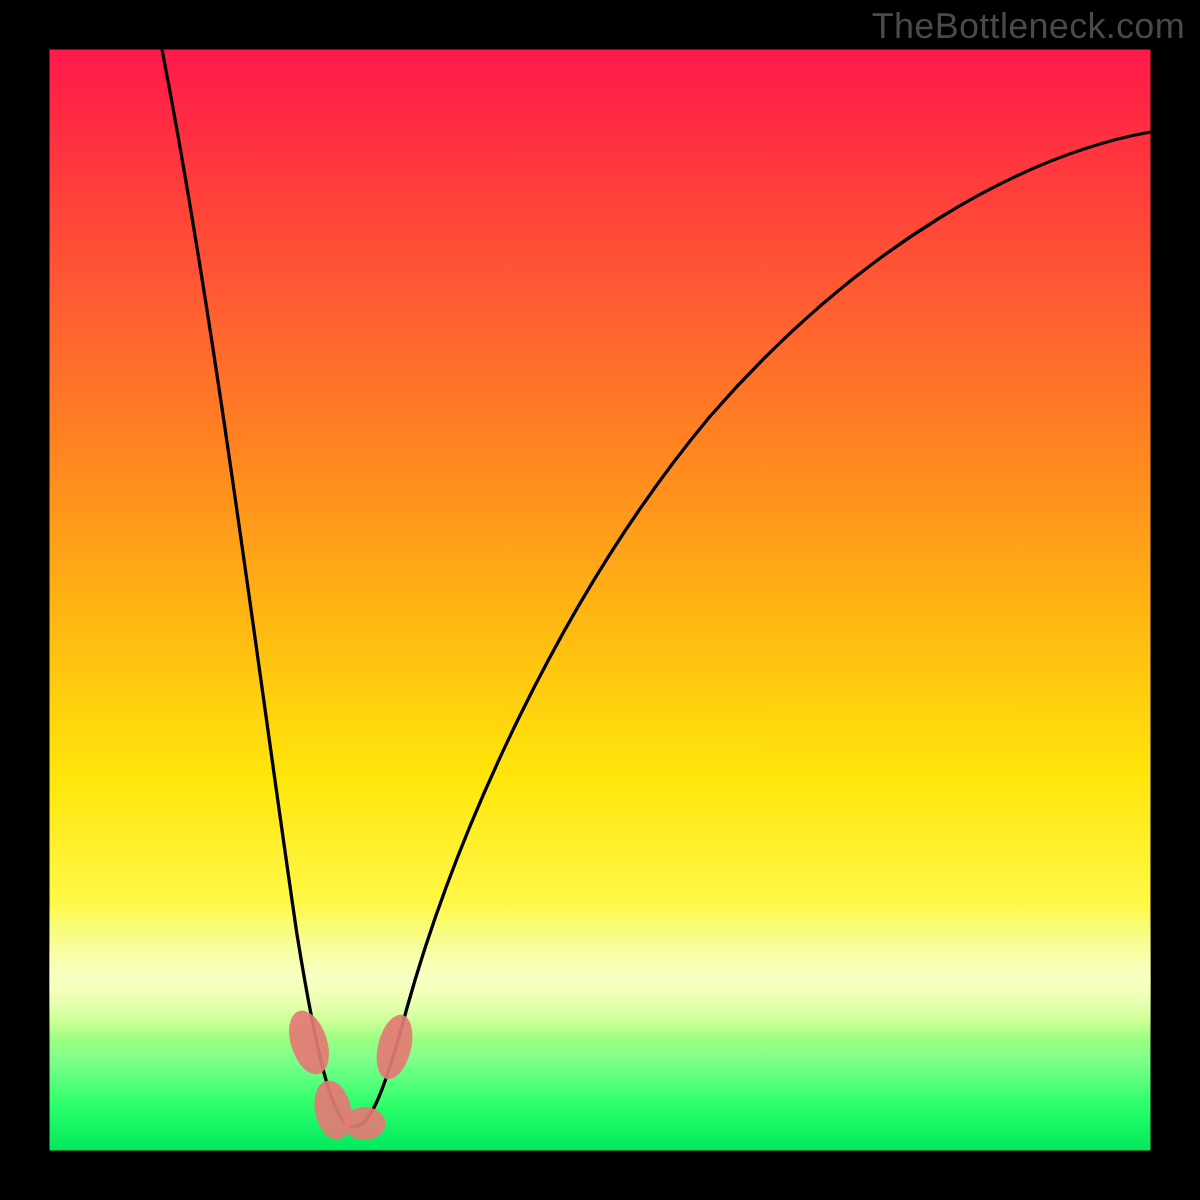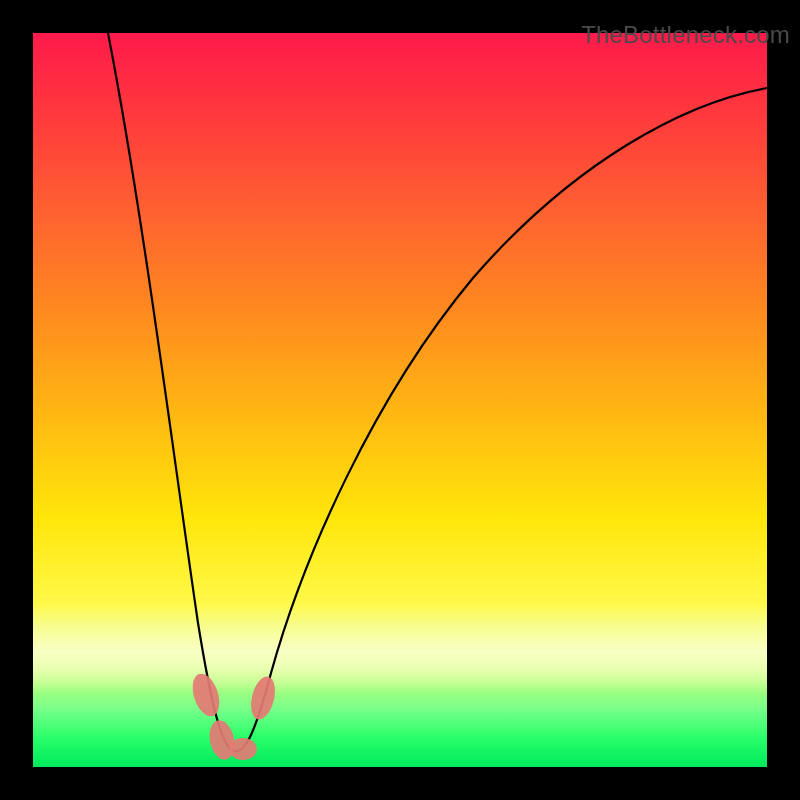--- a/index.html
+++ b/index.html
@@ -12,21 +12,21 @@
     font-family: Arial, Helvetica, sans-serif;
   }
   .stage {
     position: relative;
     width: 800px;
     height: 800px;
     background: #000;
   }
   .watermark {
     position: absolute;
-    top: 21px;
+    top: 4px;
     right: 10px;
     color: #4a4a4a;
     font-size: 24px;
     font-weight: 400;
     letter-spacing: 0.2px;
     z-index: 20;
   }
   .plot {
     position: absolute;
     left: 33px;

